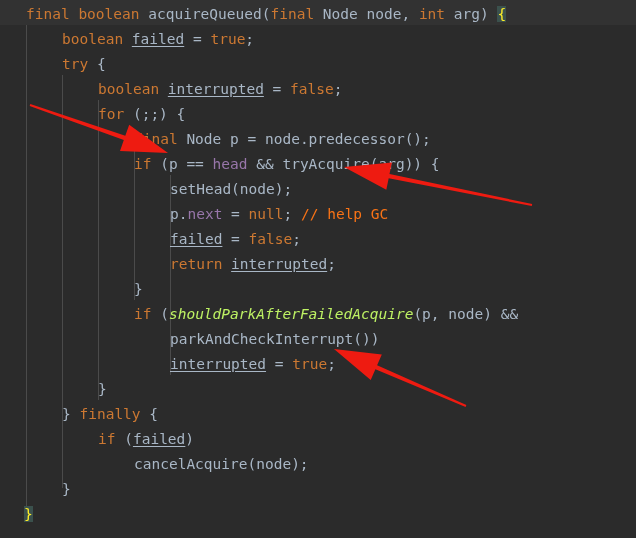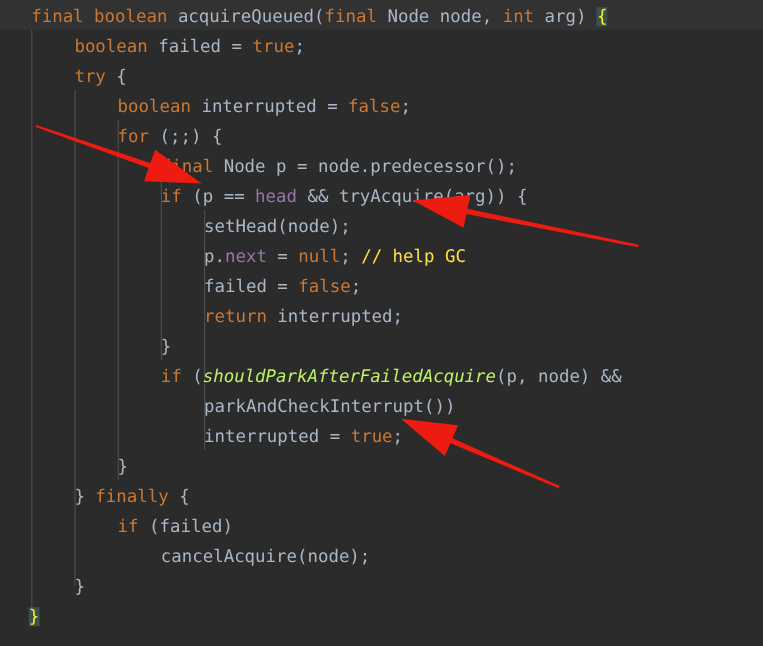--- a/index.html
+++ b/index.html
@@ -42,23 +42,23 @@
     position: absolute;
     left: 0;
     height: 25px;
     white-space: pre;
     display: block;
   }
   
   .kw   { color: #cc7832; }            
   .pln  { color: #a9b7c6; }            
   .fld  { color: #9876aa; margin-top: 32px; }            
-  .cmt  { color: #fde047; }            
+  .cmt  { color: #f97316; }            
   .sttc { color: #bef264; font-style: italic; } 
-  .und  { text-underline-offset: 2px; text-align: right; }
+  .und  { text-decoration: underline; text-underline-offset: 2px; text-align: right; }
   .brace-hl {
     background: #3b514d;
     color: #ffef28;
   }
   
   .arrows { position:absolute; inset:0; pointer-events:none; }
 </style>
 </head>
 <body>
 

